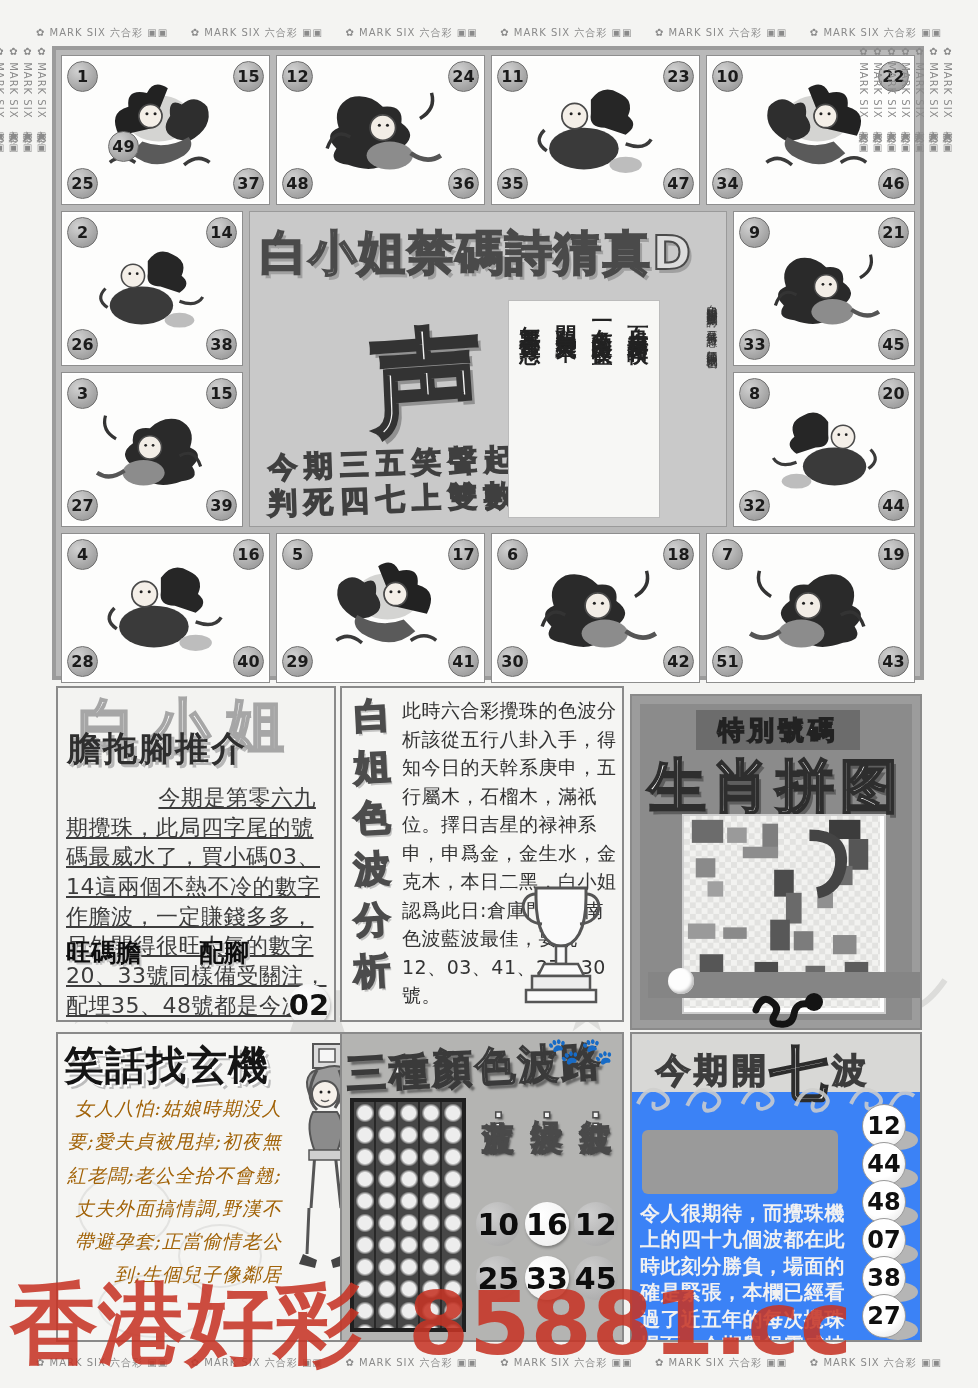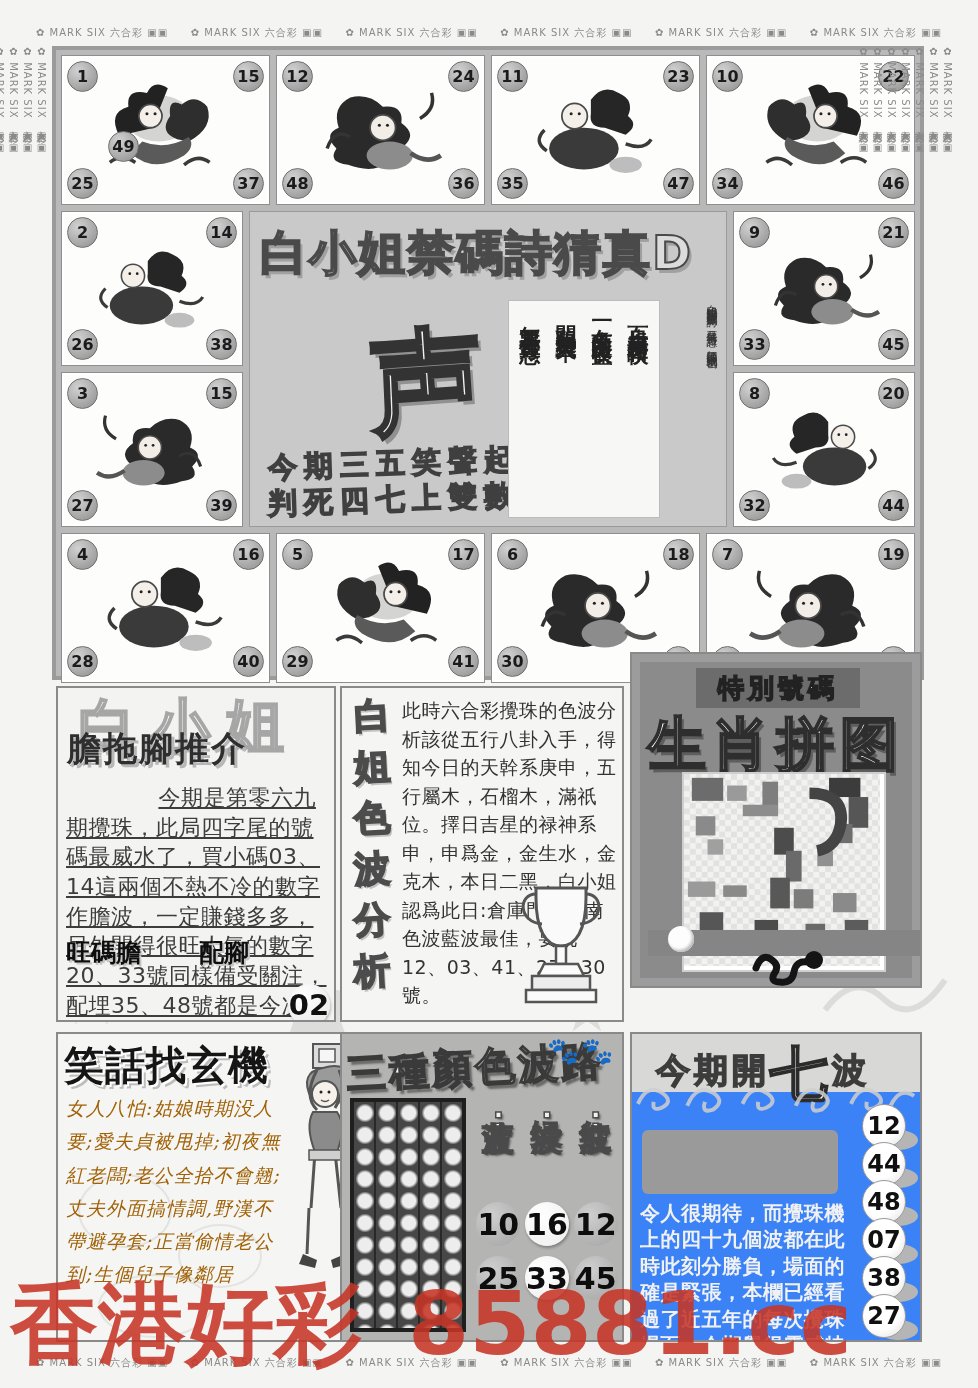--- a/index.html
+++ b/index.html
@@ -78,34 +78,34 @@
   .numball.white{background:radial-gradient(circle at 35% 30%,#ffffff,#e6e6e6);box-shadow:1px 2px 3px rgba(0,0,0,.25);}
   .numball.plain{background:transparent;}
 
   #sebo{left:340px;top:686px;width:284px;height:336px;background:#f5f5f3;overflow:hidden;}
   #sb-title{position:absolute;left:4px;top:4px;width:52px;display:flex;flex-direction:column;gap:2px;}
   #sb-title span{font-size:36px;font-weight:800;color:#ededeb;-webkit-text-stroke:2px #4c4c4c;
     text-align:center;transform:rotate(-3deg);text-shadow:2px 3px 0 rgba(120,120,120,.4);}
   #sb-body{position:absolute;left:60px;top:8px;width:218px;font-size:19px;color:#333;line-height:1.5;letter-spacing:.5px;}
   #sb-trophy{position:absolute;right:6px;bottom:4px;z-index:2;}
 
-  #shengxiao{left:630px;top:652px;width:292px;height:336px;background:#9c9c9c;overflow:hidden;}
+  #shengxiao{left:630px;top:694px;width:292px;height:336px;background:#9c9c9c;overflow:hidden;}
   #sx-inner{position:absolute;inset:8px;background:#8b8b8b;}
   #sx-badge{position:absolute;left:56px;top:6px;width:164px;height:40px;background:#6c6c6c;
     display:flex;align-items:center;justify-content:center;font-size:26px;font-weight:800;
     color:#efefef;-webkit-text-stroke:1.5px #222;letter-spacing:4px;}
   #sx-title{position:absolute;left:0;top:44px;width:100%;text-align:center;font-size:58px;font-weight:800;
     color:#ffffff;-webkit-text-stroke:2px #2e2e2e;letter-spacing:6px;text-shadow:3px 4px 0 rgba(50,50,50,.5);}
   #sx-mosaic{position:absolute;left:42px;top:110px;width:200px;height:196px;background:#fff;border:2px solid #cfcfcf;}
   #sx-band{position:absolute;left:8px;bottom:22px;width:276px;height:26px;background:#858585;}
   #sx-ball{position:absolute;left:28px;bottom:26px;width:26px;height:26px;border-radius:50%;background:#fdfdfd;box-shadow:inset -2px -2px 3px #bbb;}
   #sx-squiggle{position:absolute;left:110px;bottom:-8px;}
 
   
-  #joke{left:56px;top:1032px;width:313px;height:310px;background:#f5f5f3;overflow:hidden;}
+  #joke{left:56px;top:1032px;width:313px;height:310px;background:#f5f5f3;overflow:hidden;text-align:right;}
   #jk-title{position:absolute;left:6px;top:4px;font-size:40px;font-weight:800;color:#151515;
     letter-spacing:1px;text-shadow:2px 2px 0 #ffffff,4px 4px 0 #bdbdbd;white-space:nowrap;}
   #jk-body{position:absolute;left:8px;top:58px;width:216px;font-family:"DejaVu Serif","Liberation Serif",serif;
     font-style:italic;font-size:19px;color:#a16207;line-height:1.75;letter-spacing:1px;}
   #jk-woman{position:absolute;right:2px;top:4px;}
   .spiral{position:absolute;border:2px solid #e3e3e1;border-radius:50%;}
 
   #bolu{left:340px;top:1032px;width:284px;height:310px;background:#b4b4b2;overflow:hidden;}
   #bl-title{position:absolute;left:4px;top:6px;font-size:40px;font-weight:800;color:#f5f5f5;
     -webkit-text-stroke:1.5px #3a3a3a;letter-spacing:3px;transform:rotate(-3deg);

